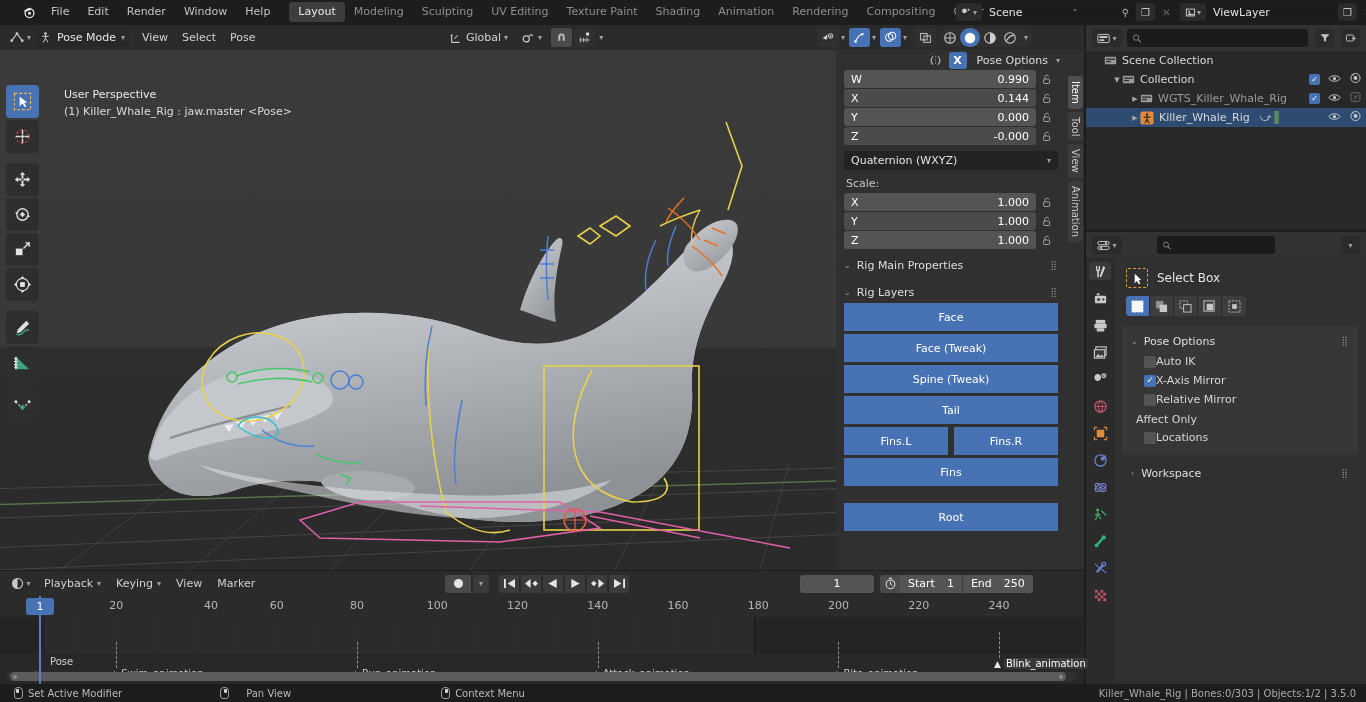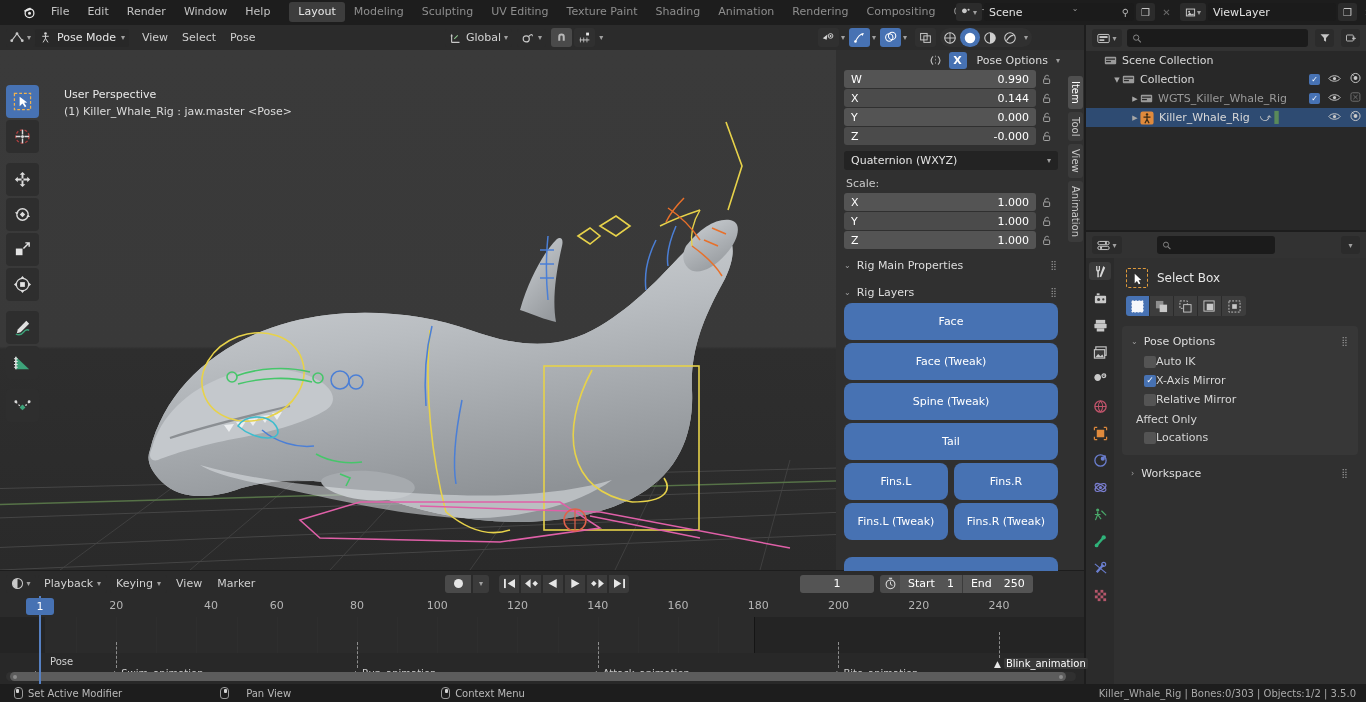--- a/index.html
+++ b/index.html
@@ -138,21 +138,21 @@
     justify-content:space-between;
   }
   .sub-label { padding:3px 10px 3px 10px; font-size:11px; color:#c8c8c8; }
   .panel-hdr {
     display:flex; align-items:center; height:22px; padding:0 8px; font-size:11px; color:#dedede;
     gap:6px; margin-top:5px;
   }
   .panel-hdr .grip { margin-left:auto; color:#8d8d8d; font-size:9px; letter-spacing:1px;}
   .rig-body { padding:0 8px; }
   .rl-btn {
-    height:37px; background:#4772b3; border-radius:8px; display:flex;
+    height:28px; background:#4772b3; border-radius:0; display:flex;
     align-items:center; justify-content:center; font-size:11px; color:#fff; margin-bottom:3px;
   }
   .rl-row { display:flex; gap:6px; margin-bottom:3px; }
   .rl-row .rl-btn { flex:1; margin-bottom:0; }
 
   
   .vtabs {
     position:absolute; top:50px; left:1066px; width:18px; height:520px; background:#303030;
     display:flex; flex-direction:column; align-items:center; padding-top:26px; gap:3px;
   }
@@ -867,24 +867,21 @@
     </div>
     <div class="rig-body" id="riglayers">
         <div class="rl-btn">Face</div>
         <div class="rl-btn">Face (Tweak)</div>
         <div class="rl-btn">Spine (Tweak)</div>
         <div class="rl-btn">Tail</div>
         <div class="rl-row">
           <div class="rl-btn">Fins.L</div>
           <div class="rl-btn">Fins.R</div>
         </div>
-        <div class="rl-row">
-          <div class="rl-btn">Fins.L (Tweak)</div>
-          <div class="rl-btn">Fins.R (Tweak)</div>
-        </div>
+        <div class="rl-btn">Fins</div>
         <div style="height: 14px;"></div>
         <div class="rl-btn">Root</div>
       </div>
   </div>
 
   <div class="vtabs-chev">⌄</div>
   <div class="vtabs" id="vtabs">
       <div class="vtab active">Item</div>
       <div class="vtab">Tool</div>
       <div class="vtab">View</div>

